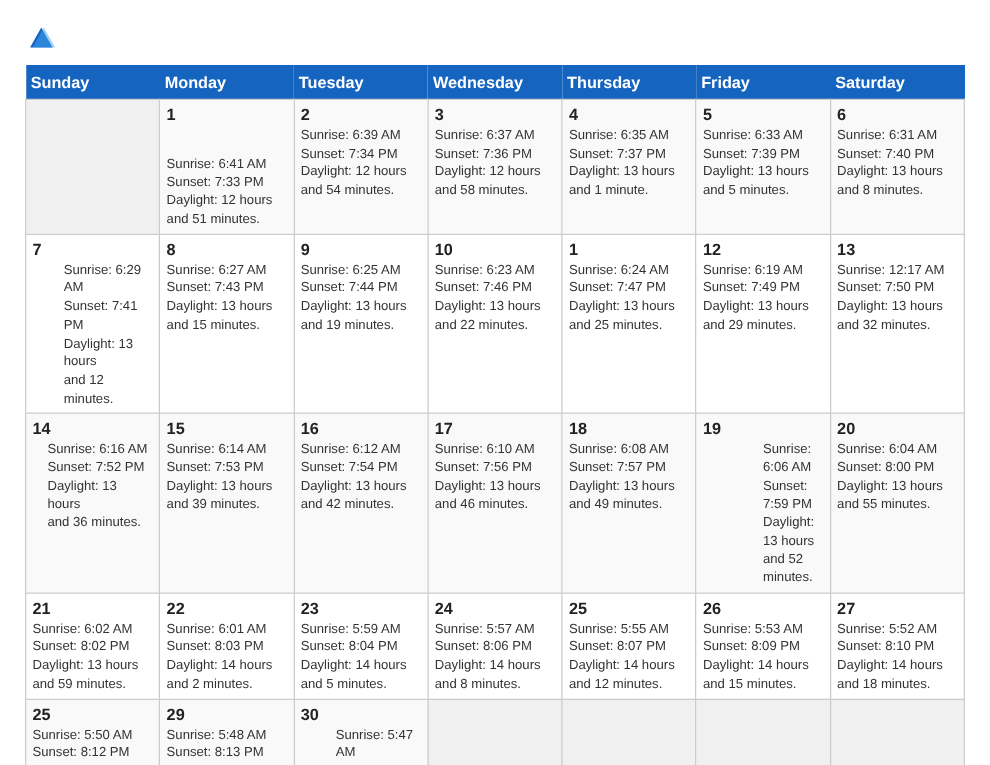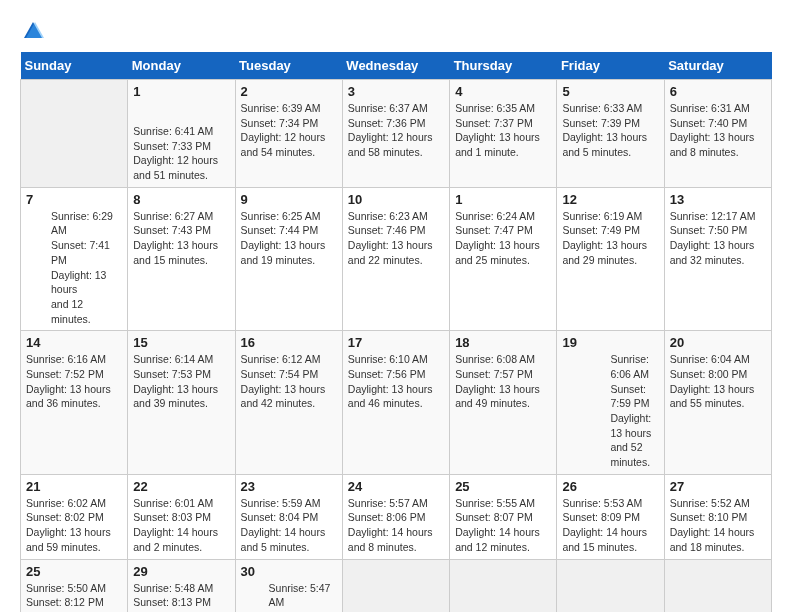--- a/index.html
+++ b/index.html
@@ -221,21 +221,21 @@
           <span class="day-num">13</span>
           <div class="day-info" style="white-space: pre-line;">Sunrise: 12:17 AM
 Sunset: 7:50 PM
 Daylight: 13 hours
 and 32 minutes.</div>
         </td>
       </tr>
       <tr>
         <td>
           <span class="day-num">14</span>
-          <div class="day-info" style="white-space: pre-line;">Sunrise: 6:16 AM
+          <div class="day-info" style="white-space: pre-line; margin-left: 12px;">Sunrise: 6:16 AM
 Sunset: 7:52 PM
 Daylight: 13 hours
 and 36 minutes.</div>
         </td>
         <td>
           <span class="day-num">15</span>
           <div class="day-info" style="white-space: pre-line;">Sunrise: 6:14 AM
 Sunset: 7:53 PM
 Daylight: 13 hours
 and 39 minutes.</div>

